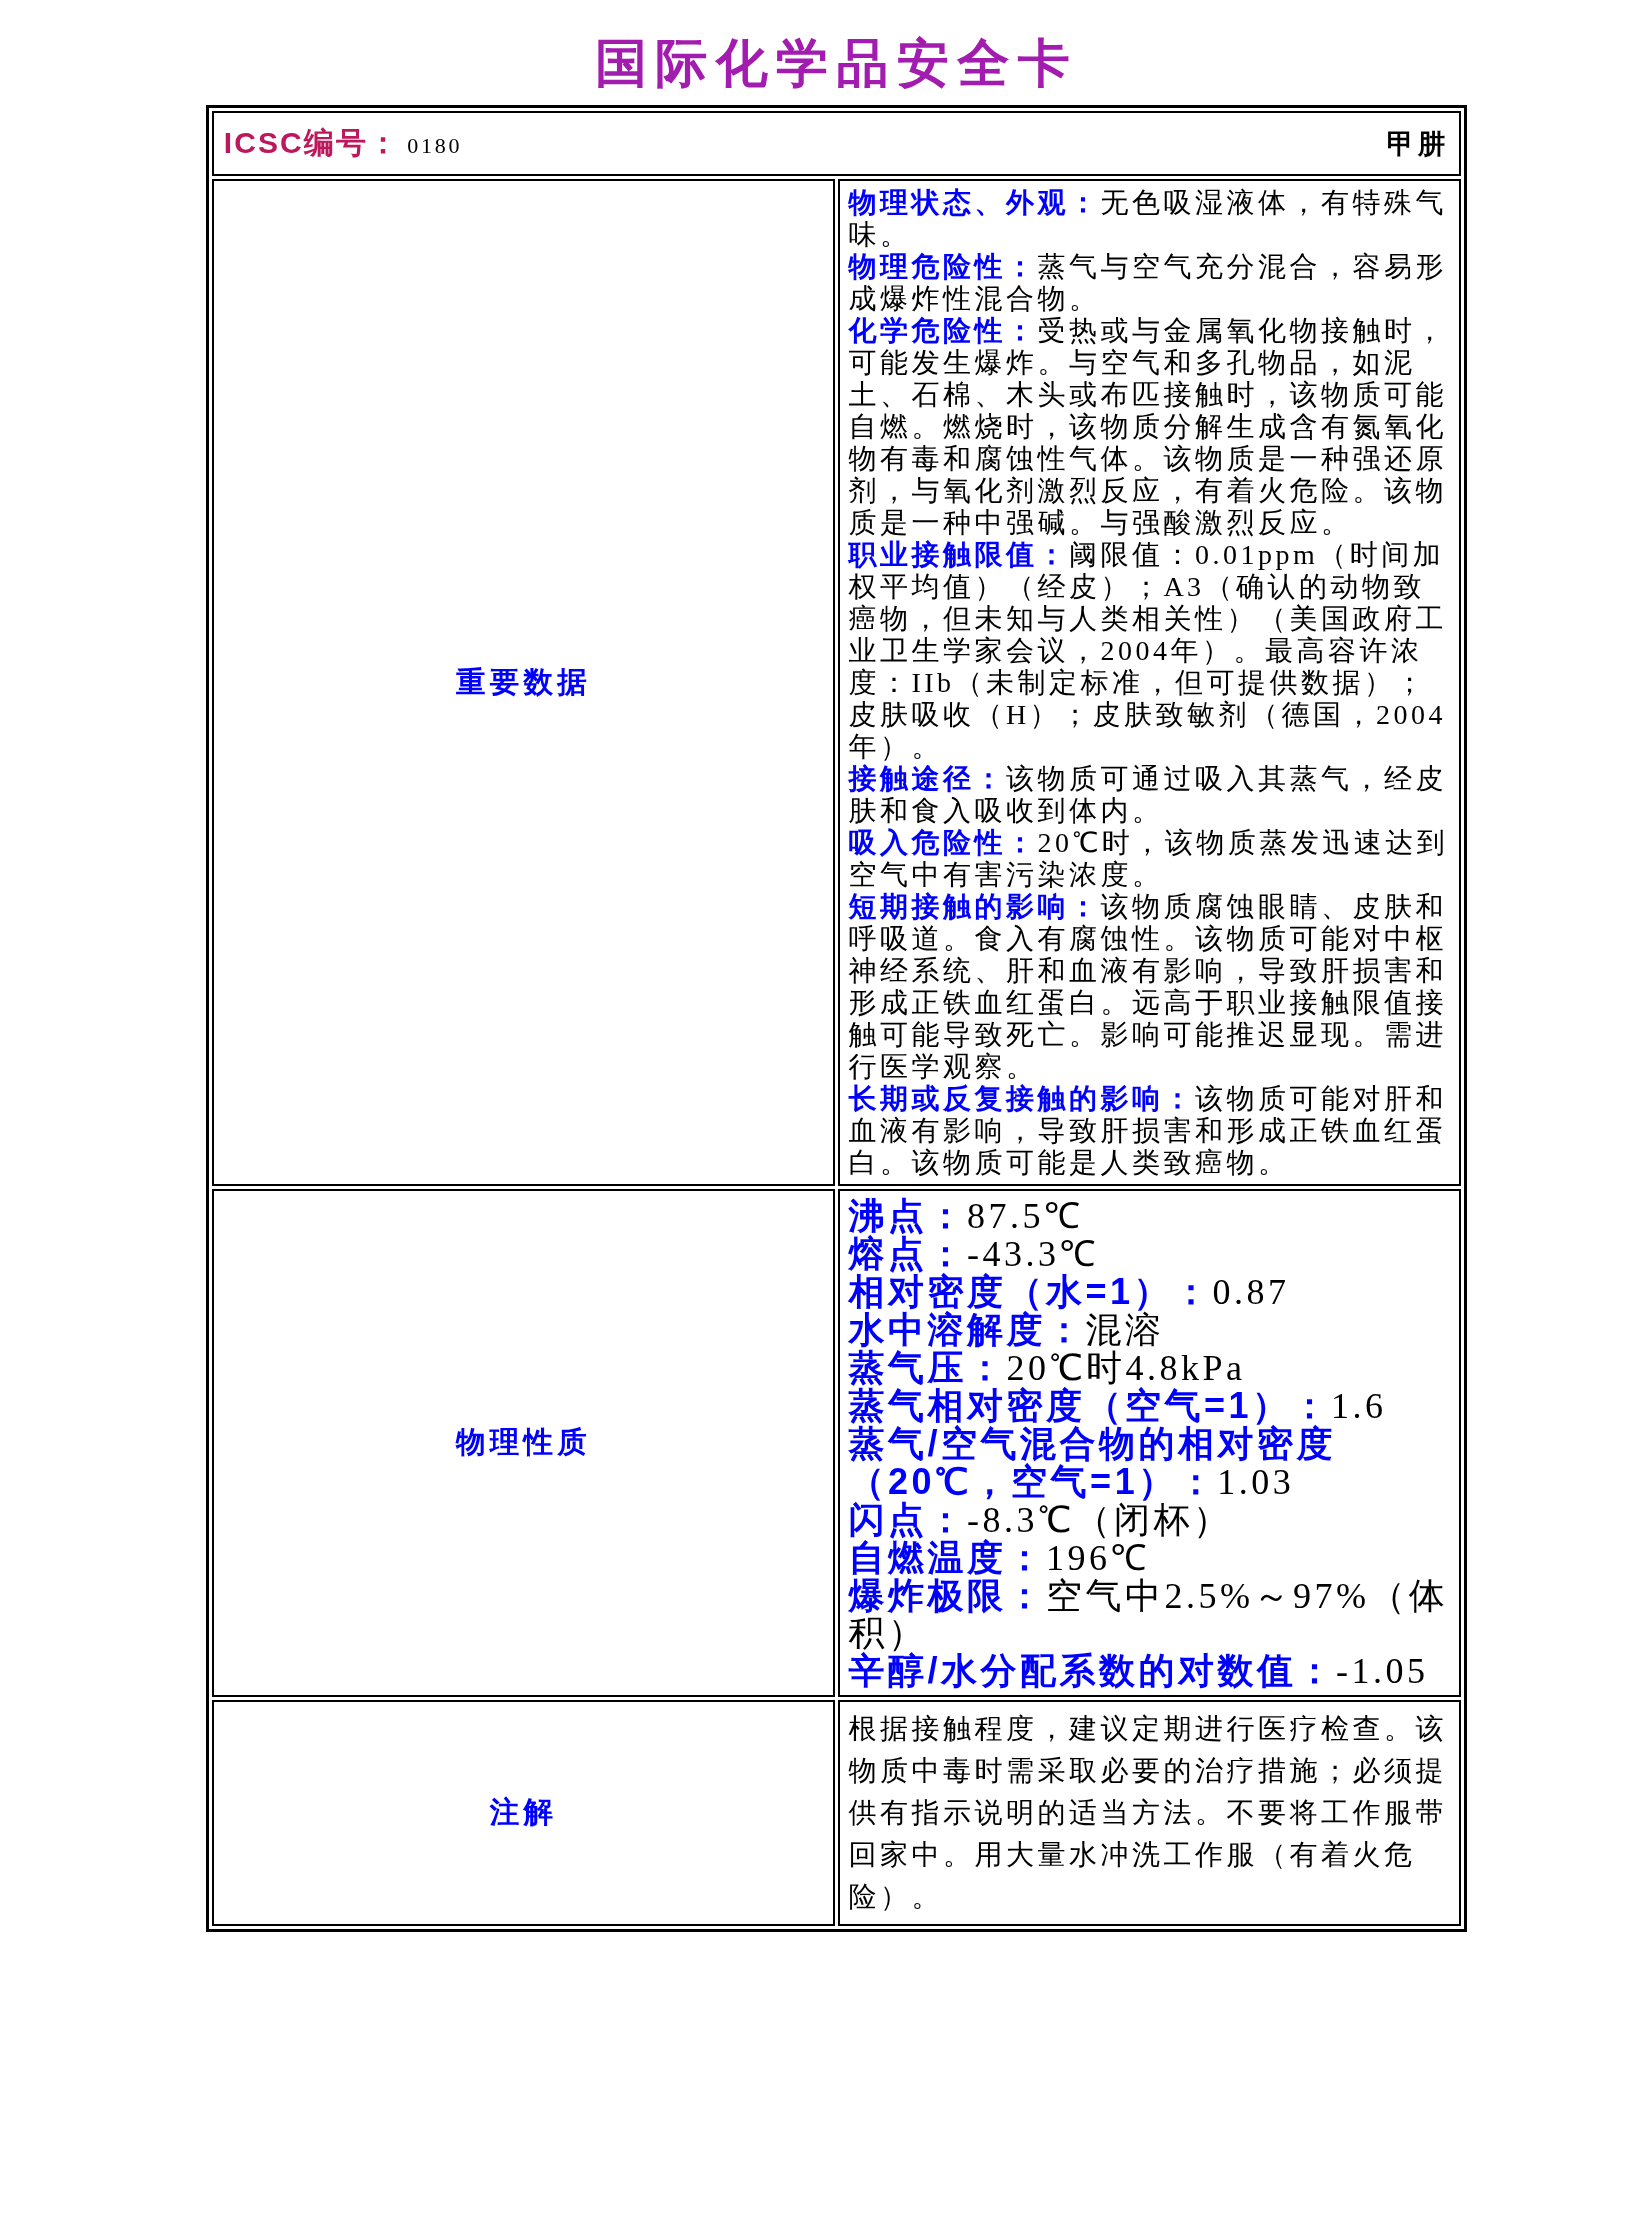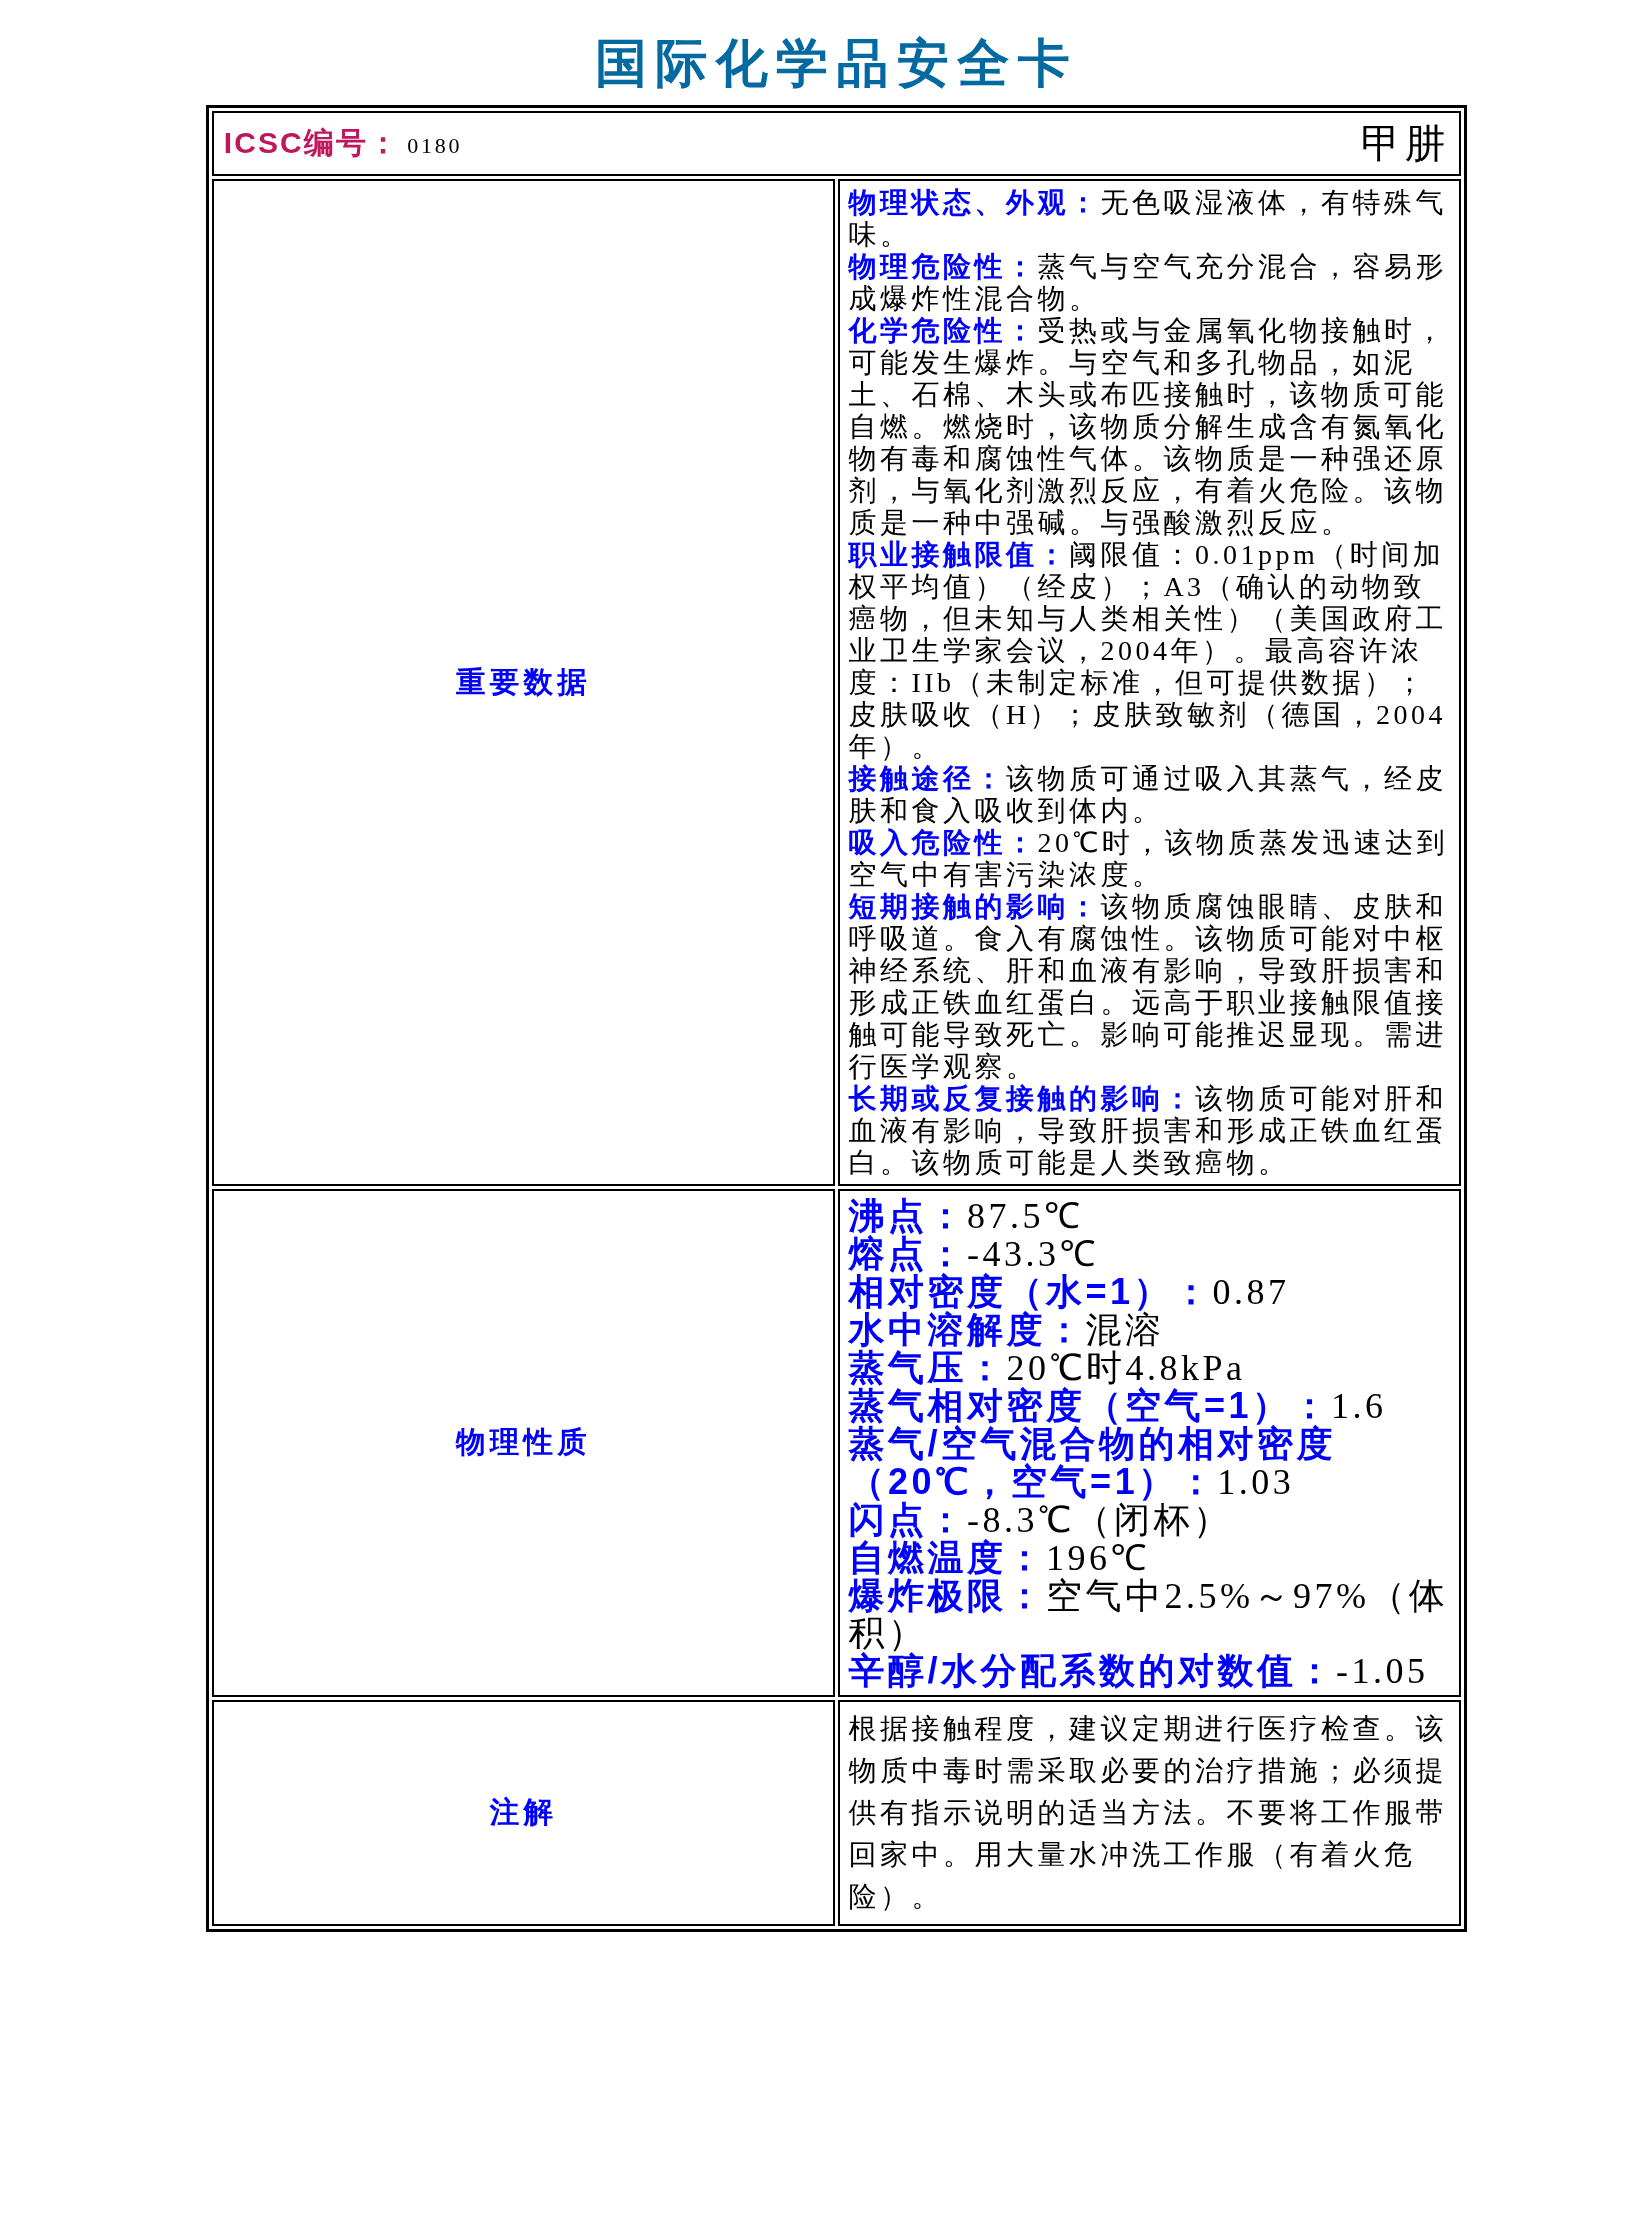--- a/index.html
+++ b/index.html
@@ -8,21 +8,21 @@
     width:1647px; height:2239px;
     font-family:"Liberation Serif", serif;
     color:#000;
   }
   .page { position:relative; width:1647px; height:2239px; overflow:hidden; }
 
   .doc-title {
     margin:35px 0 14px 206px;
     width:1261px;
     text-align:center;
-    color:#0369a1;
+    color:#a21caf;
     font-family:"DejaVu Serif", serif;
     font-weight:bold;
     font-size:52px;
     letter-spacing:8.4px;
     line-height:56px;
   }
 
   table.card {
     margin-left:206px;
     width:1261px;
@@ -34,21 +34,21 @@
   }
   td { border:2.1px solid #000; background:#fff; vertical-align:middle; }
 
   td.header-cell { height:65px; padding:0 9.8px; }
   .header-flex { display:flex; justify-content:space-between; align-items:center; }
   .icsc-label {
     color:#be185d; font-family:"Liberation Sans", sans-serif;
     font-weight:bold; font-size:30px; letter-spacing:2.1px;
   }
   .icsc-number { font-size:22px; letter-spacing:2.8px; margin-left:7px; }
-  .chem-name { font-size:40px; letter-spacing:4.2px; }
+  .chem-name { font-size:27px; letter-spacing:4.2px;font-weight:bold; }
 
   td.label-cell {
     width:177px;
     text-align:center;
     color:#0000FF;
     font-family:"Liberation Sans", sans-serif;
     font-weight:bold;
     font-size:29.5px;
     letter-spacing:4.2px;
   }

